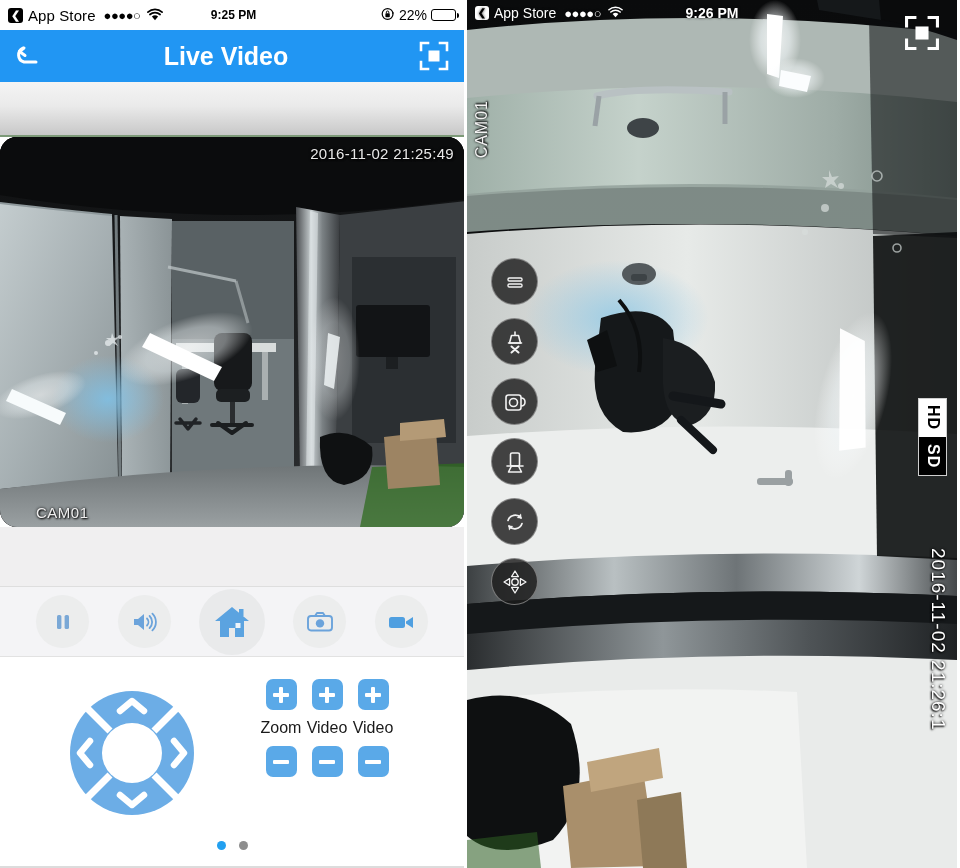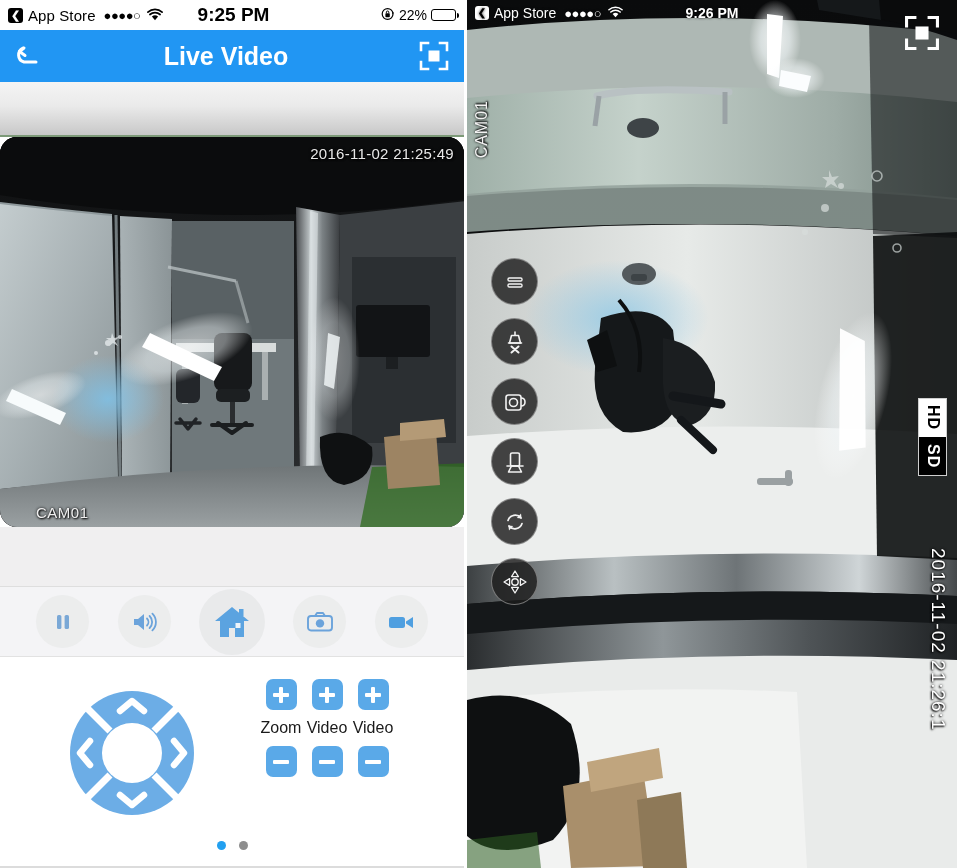--- a/index.html
+++ b/index.html
@@ -30,21 +30,21 @@
   .sb-back-glyph {
     width: 15px; height: 15px; background: #000; color: #fff;
     border-radius: 3px; font-size: 11px; line-height: 15px;
     text-align: center; font-weight: bold;
   }
   .sb-carrier { font-size: 15px; letter-spacing: .1px; }
   .sb-dots { letter-spacing: -0.5px; font-size: 13px; margin-left: 3px; }
   .sb-wifi { margin-left: 2px; display: inline-block; }
   .sb-time {
     position: absolute; left: 3px; right: 0; text-align: center;
-    font-size: 19px; font-weight: bold; pointer-events: none;
+    font-size: 12px; font-weight: bold; pointer-events: none;
   }
   .sb-right {
     margin-left: auto; display: flex; align-items: center; gap: 4px;
     font-size: 14px;
     justify-content: center;
   }
   .sb-batt {
     width: 25px; height: 12px; border: 1.4px solid #000; border-radius: 3px;
     position: relative; display: inline-block;
   }

